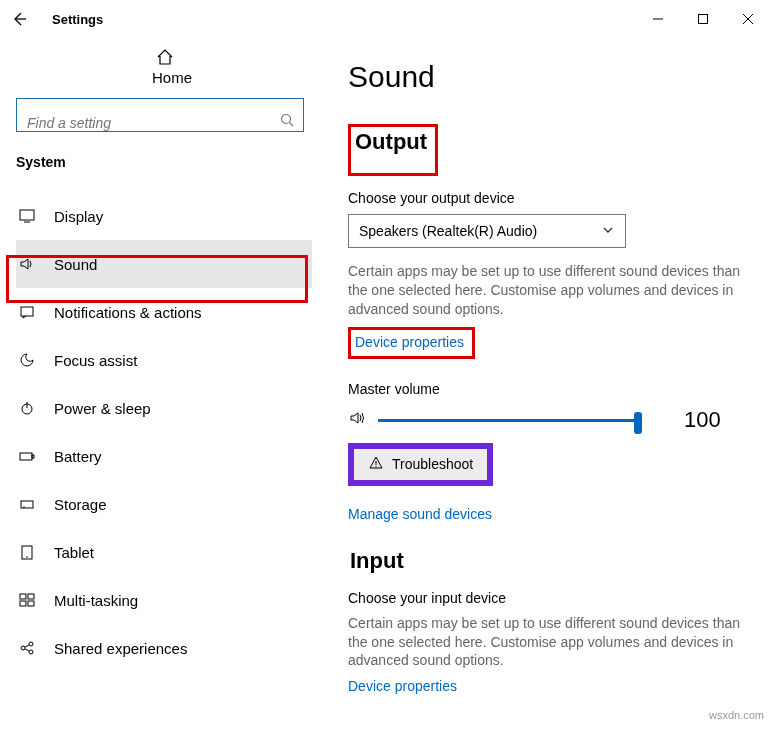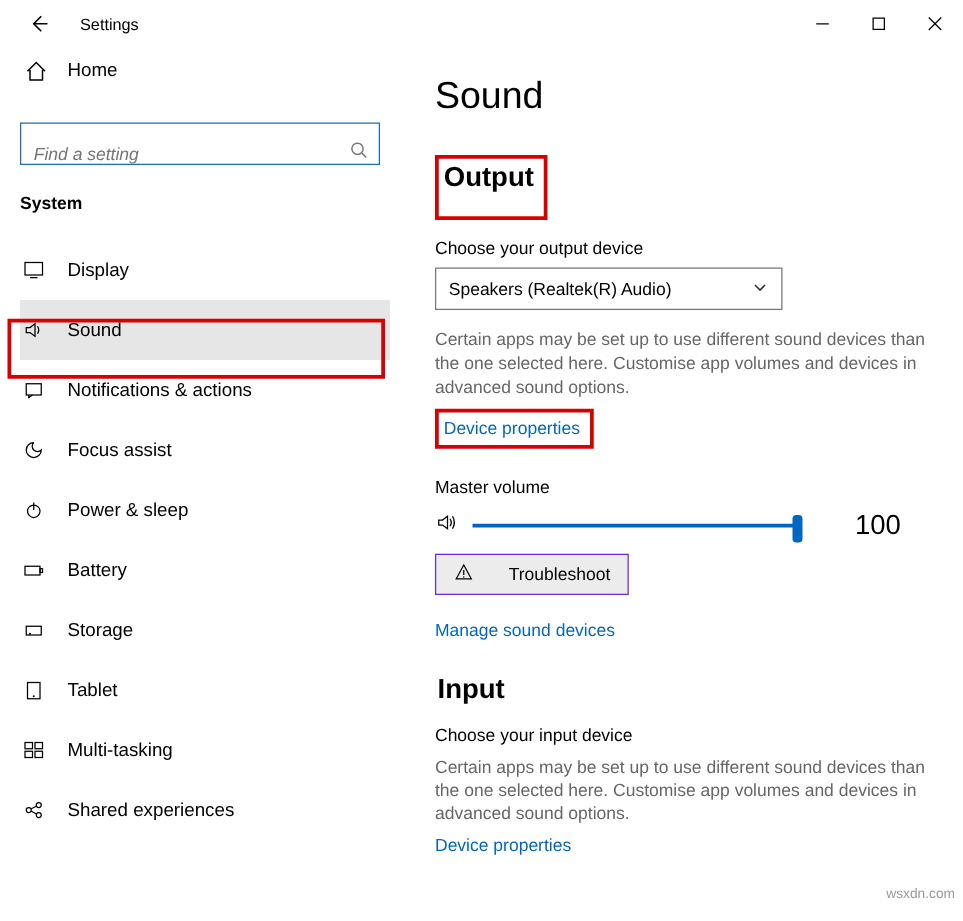--- a/index.html
+++ b/index.html
@@ -10,21 +10,22 @@
     background: #fff;
     width: 770px;
     height: 737px;
     overflow: hidden;
     position: relative;
   }
   .titlebar {
     display: flex;
     align-items: center;
     height: 38px;
-    padding-left: 16px;
+    padding-left: 4px;
+    font-weight: bold;
   }
   .titlebar .back {
     width: 30px; height: 30px; display: flex; align-items: center; justify-content: center;
   }
   .titlebar .title {
     margin-left: 18px;
     font-size: 13px;
   }
   .win-controls {
     margin-left: auto;
@@ -36,23 +37,24 @@
   }
   .container {
     display: flex;
     height: calc(100% - 38px);
   }
   .sidebar {
     width: 320px;
     padding: 10px 8px 0 16px;
   }
   .home-row {
-    display: flex; align-items: flex-start; height: 40px;
+    display: flex; align-items: center; height: 40px;
     padding-left: 2px;
     margin-bottom: 10px;
+    flex-direction: column;
   }
   .home-row .icon, .nav-item .icon { width: 22px; text-align: center; }
   .home-row span.lbl, .nav-item span.lbl { margin-left: 14px; font-size: 15px; }
   .search-box {
     display: flex; align-items: flex-end;
     border: 1.5px solid #1a6fb0;
     height: 34px;
     padding: 0 8px 0 10px;
     margin-bottom: 22px;
     width: 288px;
@@ -104,25 +106,24 @@
   .link { color: #0067c0; font-size: 14px; cursor: pointer; }
   .master-label { font-size: 14px; margin-top: 22px; margin-bottom: 10px; }
   .volume-row { display: flex; align-items: center; margin-bottom: 10px; }
   .vol-icon { margin-right: 10px; }
   .slider-track { flex: 0 0 260px; position: relative; height: 20px; }
   .slider-track .track { position: absolute; left: 0; right: 0; top: 9px; height: 3px; background: #0067c0; }
   .slider-track .thumb { position: absolute; right: -4px; top: 2px; width: 8px; height: 22px; background: #0067c0; border-radius: 3px; }
   .vol-num { margin-left: 46px; font-size: 22px; }
   .troubleshoot-btn {
     display: inline-flex; align-items: center;
-    border: 1px solid #6d28d9; background: #ececec;
+    border: 6px solid #6d28d9; background: #ececec;
     padding: 6px 14px;
     font-size: 14px;
     margin-bottom: 20px;
-    gap: 20px;
   }
   .troubleshoot-btn .warn { margin-right: 8px; }
   .section-gap { height: 24px; }
   
   .red-box { border: 3px solid #d80000; display: inline-block; padding: 0 6px 2px 2px; }
   .red-link-box { border: 3px solid #d80000; display: inline-block; padding: 4px 8px 6px 4px; }
   .watermark { position: absolute; right: 6px; bottom: 16px; font-size: 11px; color: #999; }
 </style>
 </head>
 <body>

